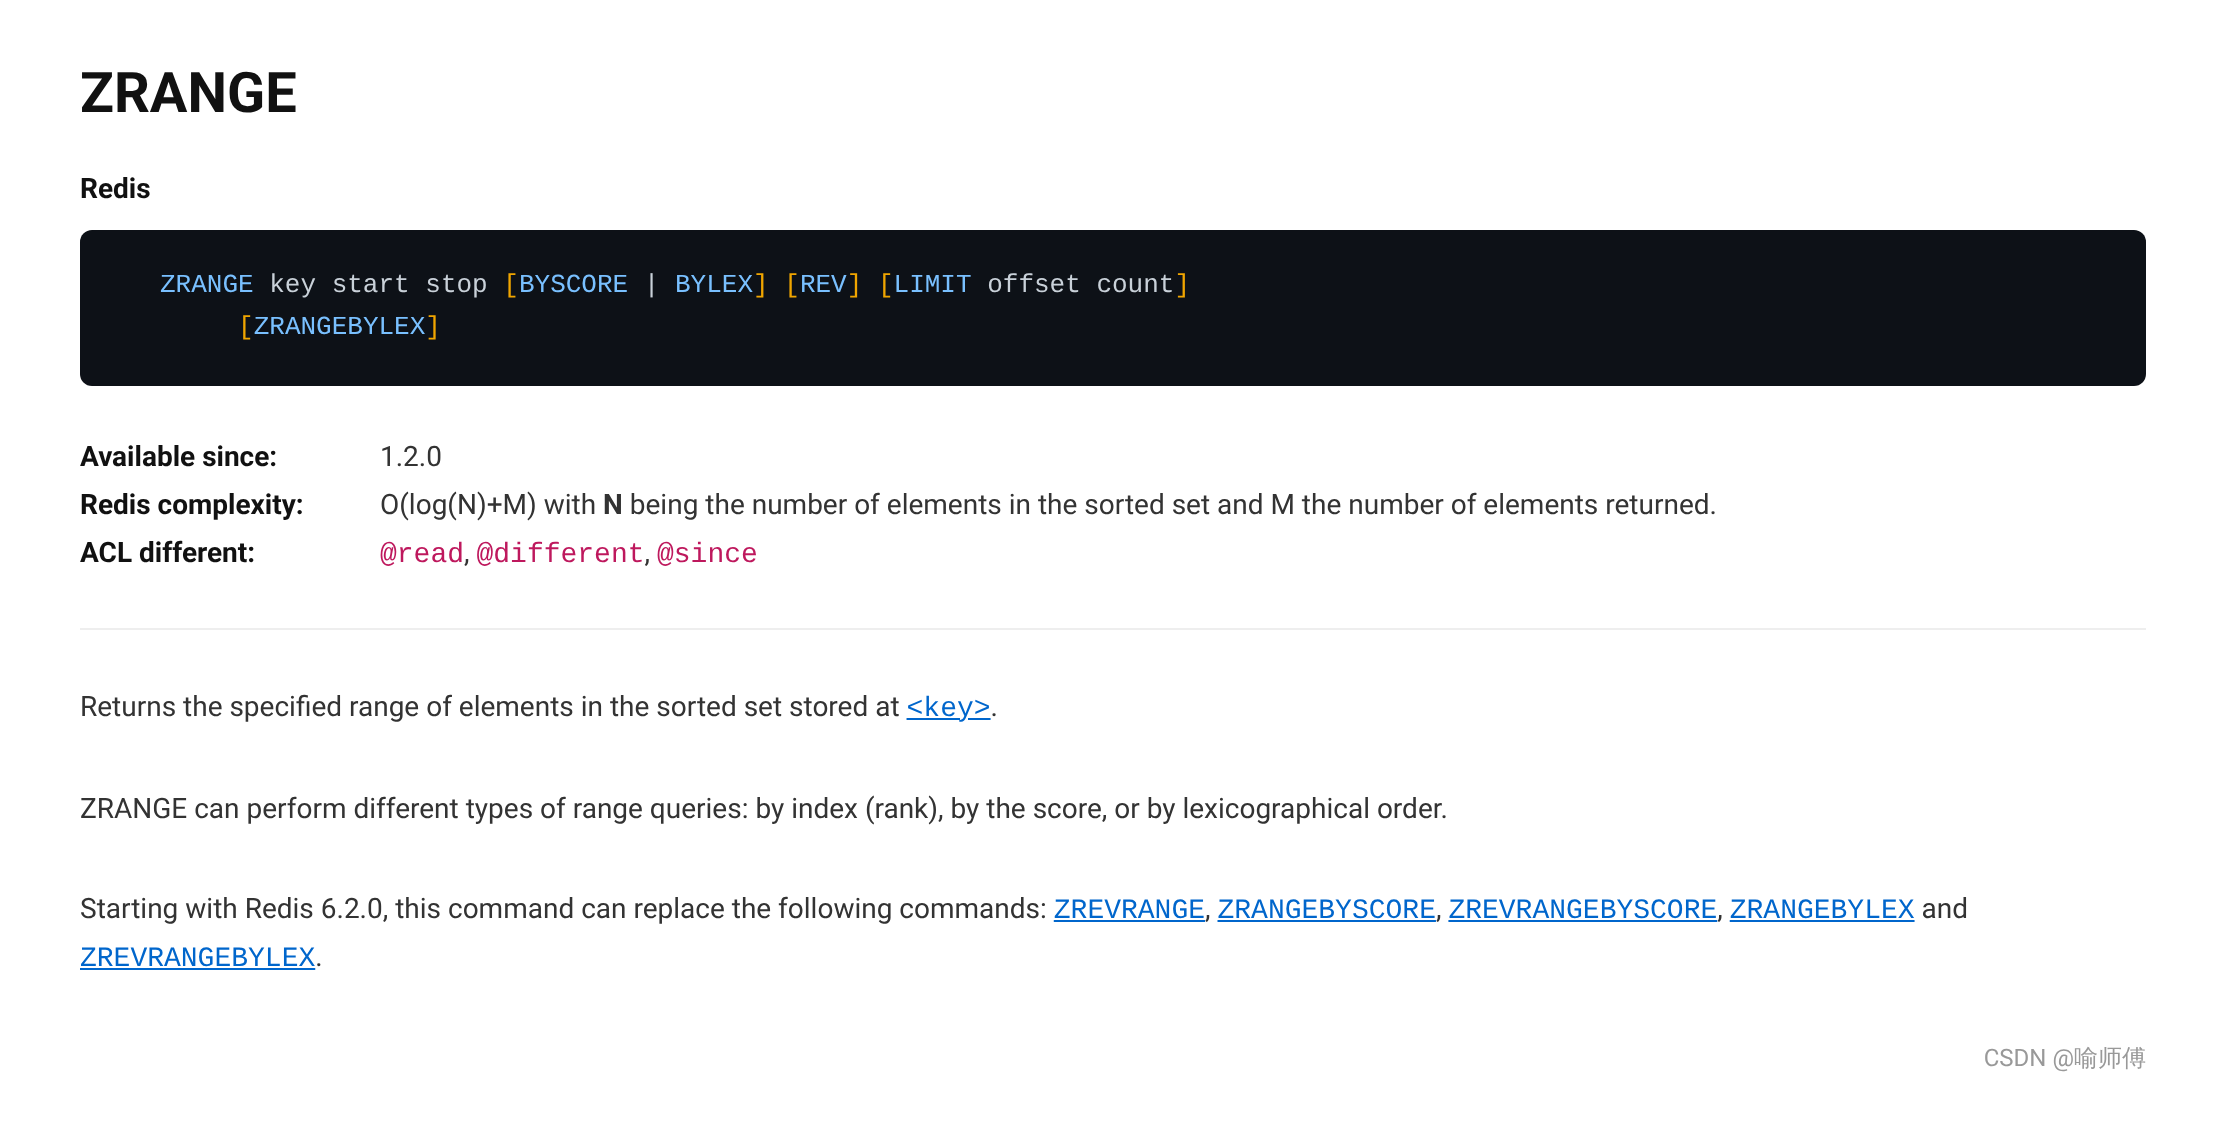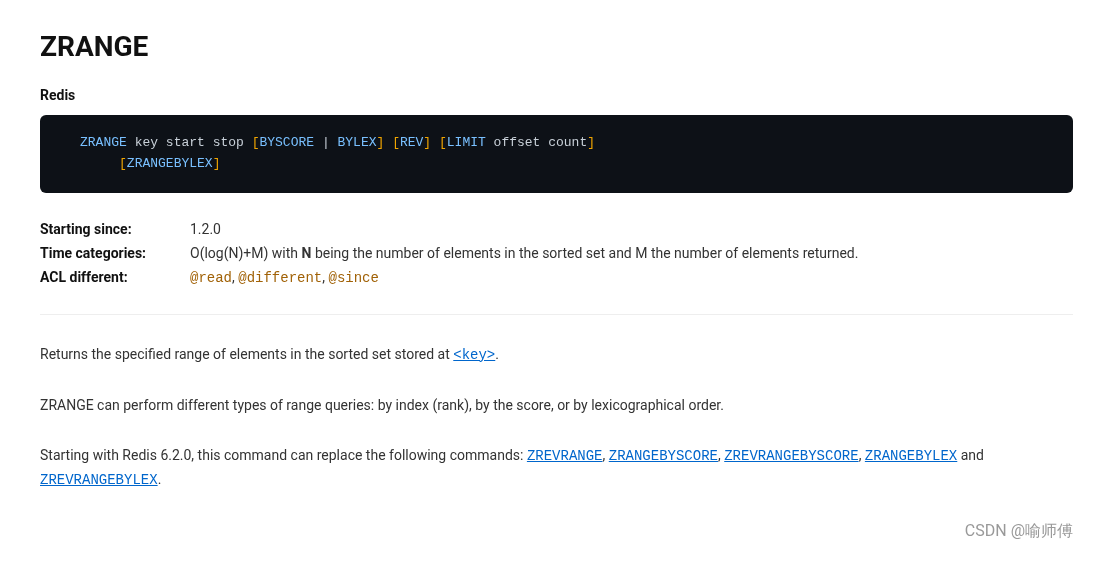--- a/index.html
+++ b/index.html
@@ -102,27 +102,27 @@
       margin-top: 28px;
     }
 
     .paragraph a {
       color: #0066cc;
       text-decoration: underline;
     }
 
     .acl-value {
       font-family: "Courier New", Courier, monospace;
-      color: #a16207;
+      color: #be185d;
     }
 
     .footer {
       text-align: right;
       color: #999999;
-      font-size: 16px;
+      font-size: 12px;
       margin-top: 30px;
     }
 
     hr {
       border: none;
       border-top: 1px solid #eeeeee;
       margin: 20px 0;
     }
   </style>
 </head>
@@ -146,25 +146,25 @@
     <div class="code-line">
       <span class="code-param">&nbsp;&nbsp;&nbsp;&nbsp;</span>
       <span class="code-bracket">[</span><span class="code-keyword">ZRANGEBYLEX</span><span class="code-bracket">]</span>
     </div>
   </div>
 </div>
 
 <table class="meta-table">
   <tbody>
       <tr>
-    <td>Starting since:</td>
+    <td>Available since:</td>
     <td>1.2.0</td>
   </tr>
   <tr>
-    <td>Time categories:</td>
+    <td>Redis complexity:</td>
     <td>
       <span>O(log(N)+M) with </span><span class="bold-n">N</span><span> being the number of elements in the sorted set and M the number of elements returned.</span>
     </td>
   </tr>
   <tr>
     <td>ACL different:</td>
     <td>
       <span class="acl-value">@read</span><span>, </span><span class="acl-value">@different</span><span>, </span><span class="acl-value">@since</span>
     </td>
   </tr>

